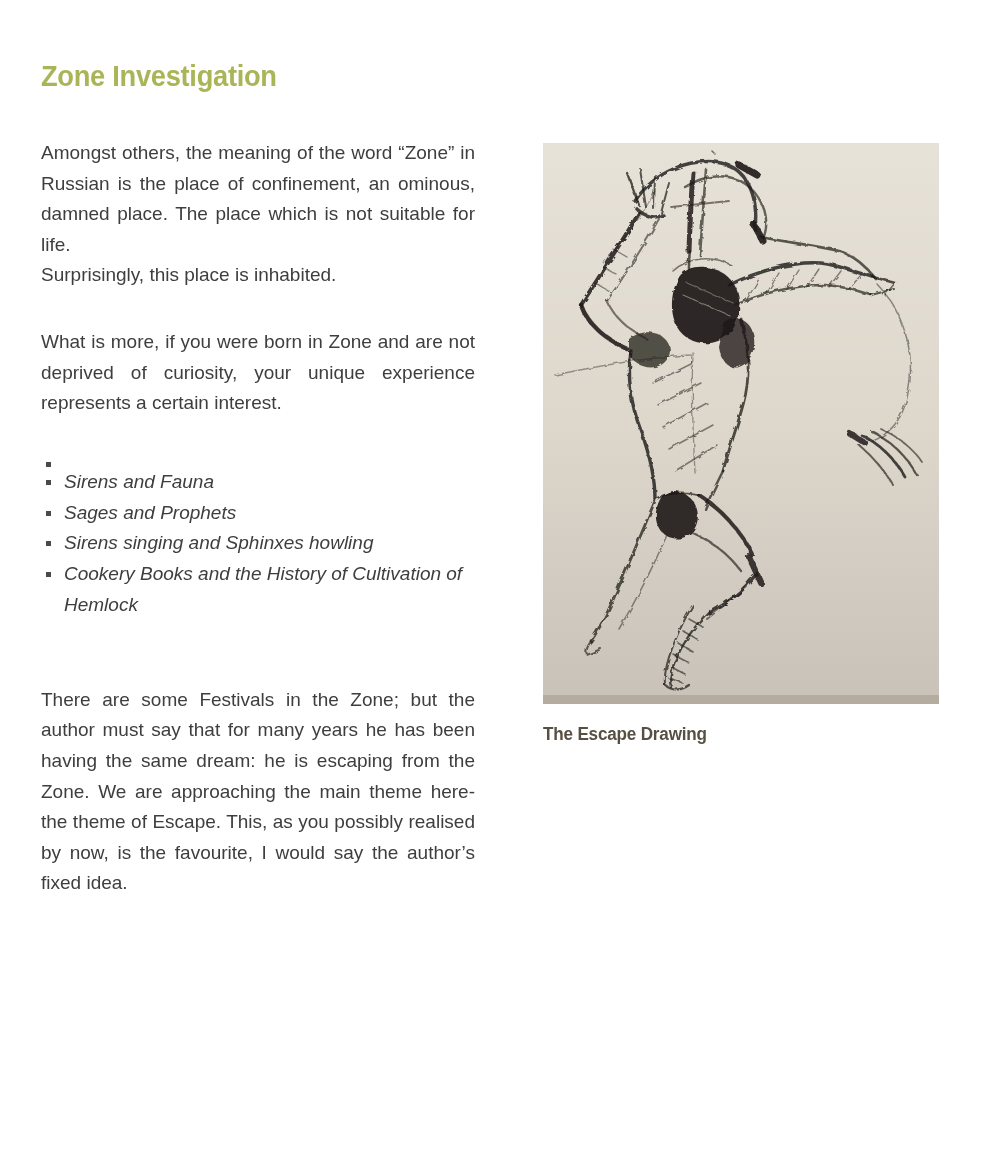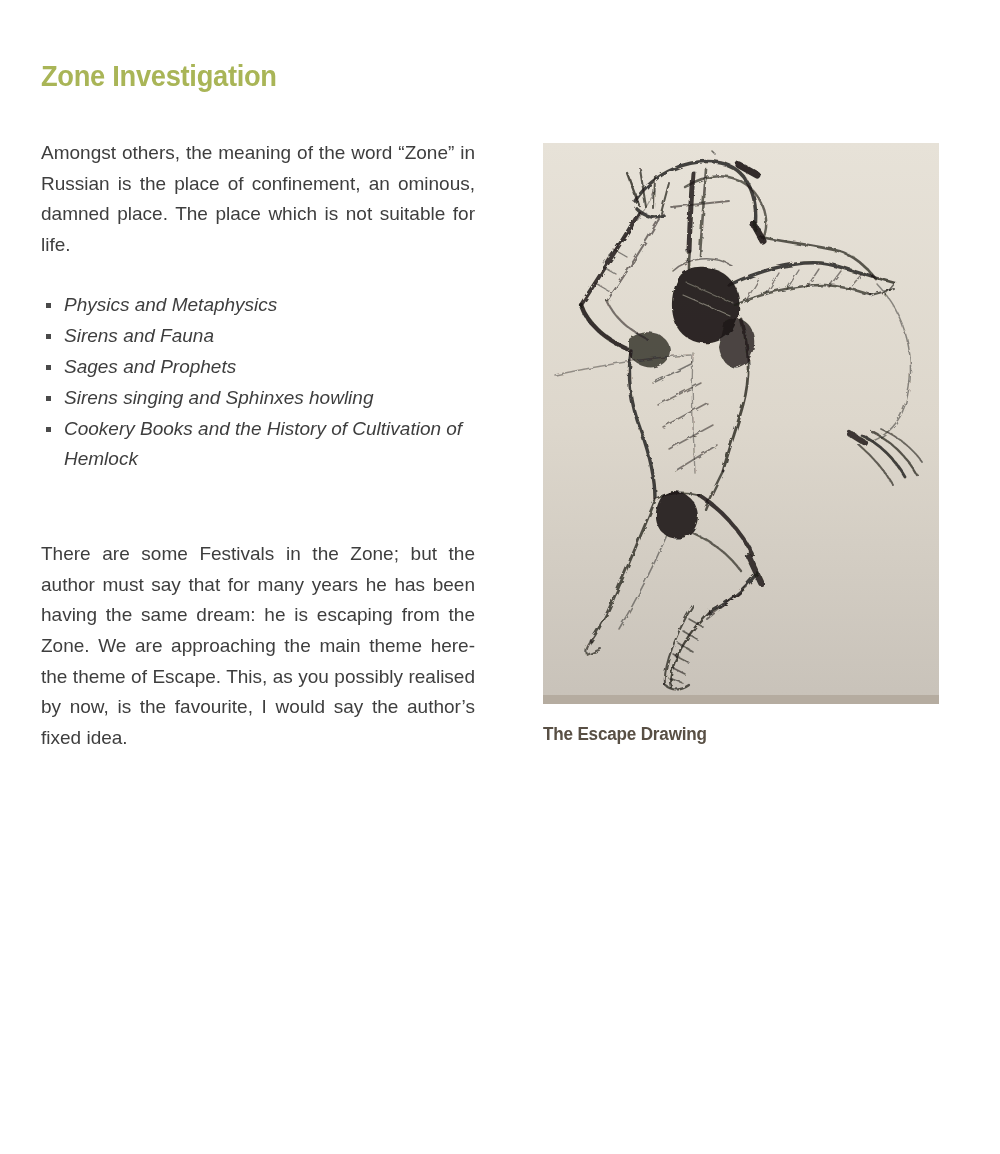--- a/index.html
+++ b/index.html
@@ -37,25 +37,26 @@
 <body>
 
 <div class="page">
 
   <h1 class="title">Zone Investigation</h1>
 
   <div class="columns">
 
     <div class="text-col">
       <p>Amongst others, the meaning of the word “Zone” in Russian is the place of confinement, an ominous, damned place. The place which is not suitable for life.</p>
+      <p>Surprisingly, this place is inhabited.</p>
+      <p class="mt-36">What is more, if you were born in Zone and are not deprived of curiosity, your unique experience represents a certain interest.</p>
 
       <ul class="zone-list">
         <li>
           <span class="bullet"></span>
-          <span>Physics and Metaphysics</span>
         </li>
         <li>
           <span class="bullet"></span>
           <span>Sirens and Fauna</span>
         </li>
         <li>
           <span class="bullet"></span>
           <span>Sages and Prophets</span>
         </li>
         <li>

